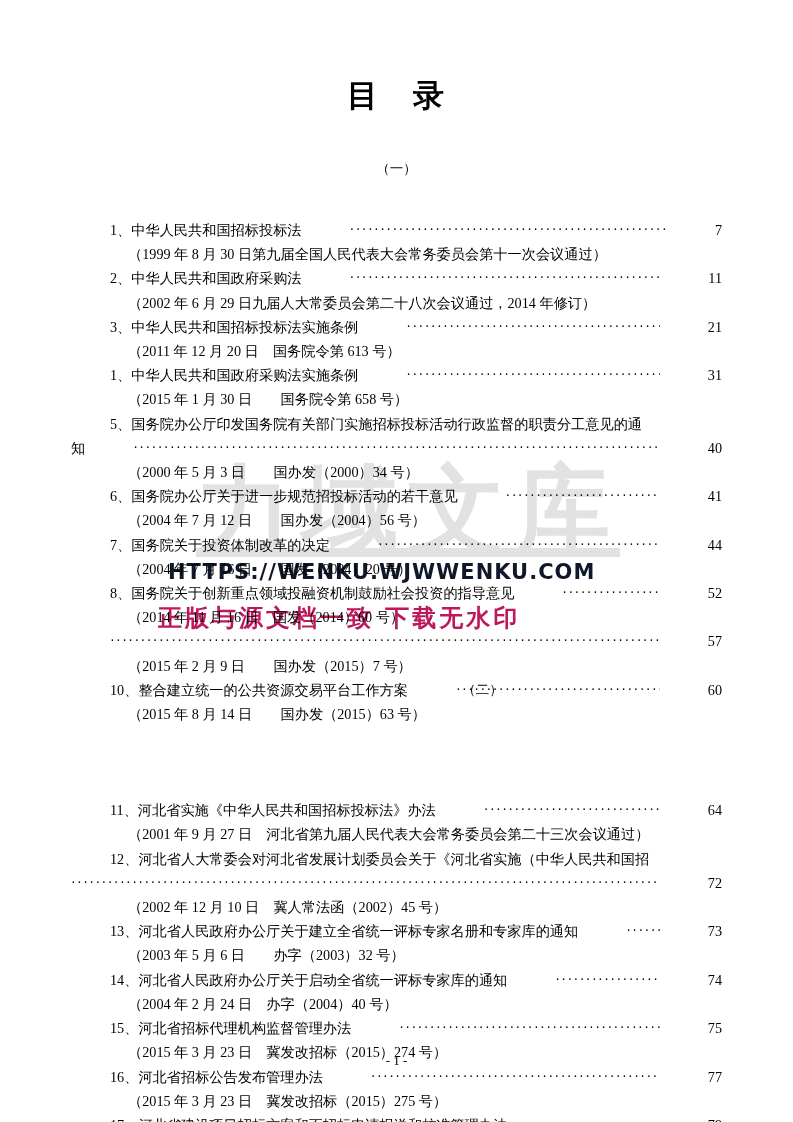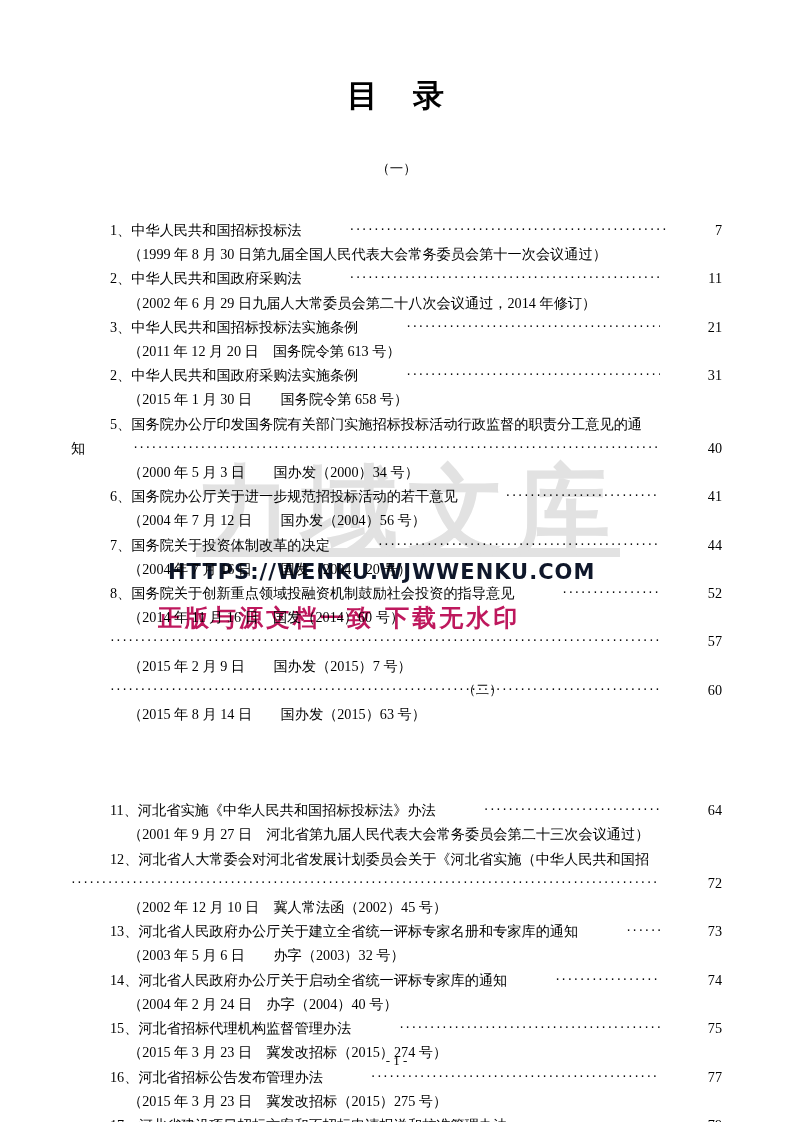--- a/index.html
+++ b/index.html
@@ -164,21 +164,21 @@
         <span class="pg">11</span>
       </div>
       <div class="sub-line">（2002 年 6 月 29 日九届人大常委员会第二十八次会议通过，2014 年修订）</div>
       <div class="entry-line indent-1">
         <span class="lead">3、中华人民共和国招标投标法实施条例</span>
         <span class="dots">····························································································································································································································</span>
         <span class="pg">21</span>
       </div>
       <div class="sub-line">（2011 年 12 月 20 日　国务院令第 613 号）</div>
       <div class="entry-line indent-1">
-        <span class="lead">2、中华人民共和国政府采购法实施条例</span>
+        <span class="lead">1、中华人民共和国政府采购法实施条例</span>
         <span class="dots">····························································································································································································································</span>
         <span class="pg">31</span>
       </div>
       <div class="sub-line">（2015 年 1 月 30 日　　国务院令第 658 号）</div>
       <div class="entry-line indent-1">
         <span class="lead">5、国务院办公厅印发国务院有关部门实施招标投标活动行政监督的职责分工意见的通</span>
       </div>
       <div class="entry-line indent-0">
         <span class="lead">知</span>
         <span class="dots">····························································································································································································································</span>
@@ -202,20 +202,21 @@
         <span class="dots">····························································································································································································································</span>
         <span class="pg">52</span>
       </div>
       <div class="sub-line">（2014 年 11 月 16 日　国发（2014）60 号）</div>
       <div class="entry-line indent-1">
         <span class="dots">····························································································································································································································</span>
         <span class="pg">57</span>
       </div>
       <div class="sub-line">（2015 年 2 月 9 日　　国办发（2015）7 号）</div>
       <div class="entry-line indent-1">
+        <span class="lead">10、整合建立统一的公共资源交易平台工作方案</span>
         <span class="dots">····························································································································································································································</span>
         <span class="pg">60</span>
       </div>
       <div class="sub-line">（2015 年 8 月 14 日　　国办发（2015）63 号）</div>
       <div style="height: 72px;"></div>
       <div class="entry-line indent-1">
         <span class="lead">11、河北省实施《中华人民共和国招标投标法》办法</span>
         <span class="dots">····························································································································································································································</span>
         <span class="pg">64</span>
       </div>

